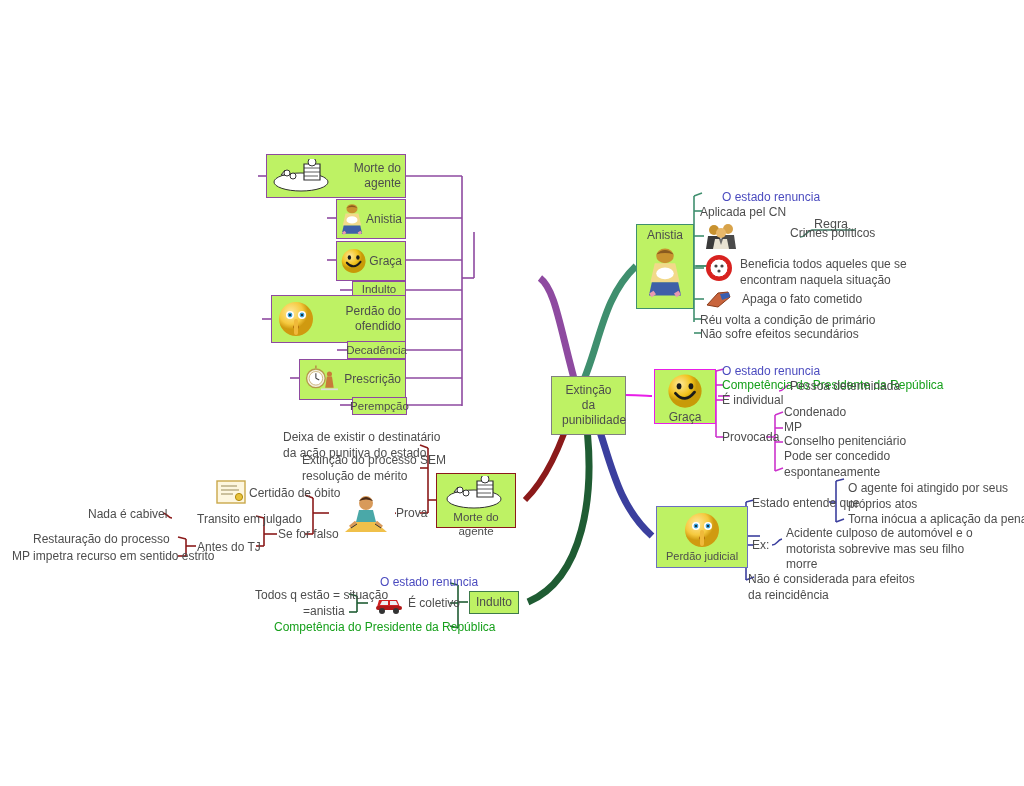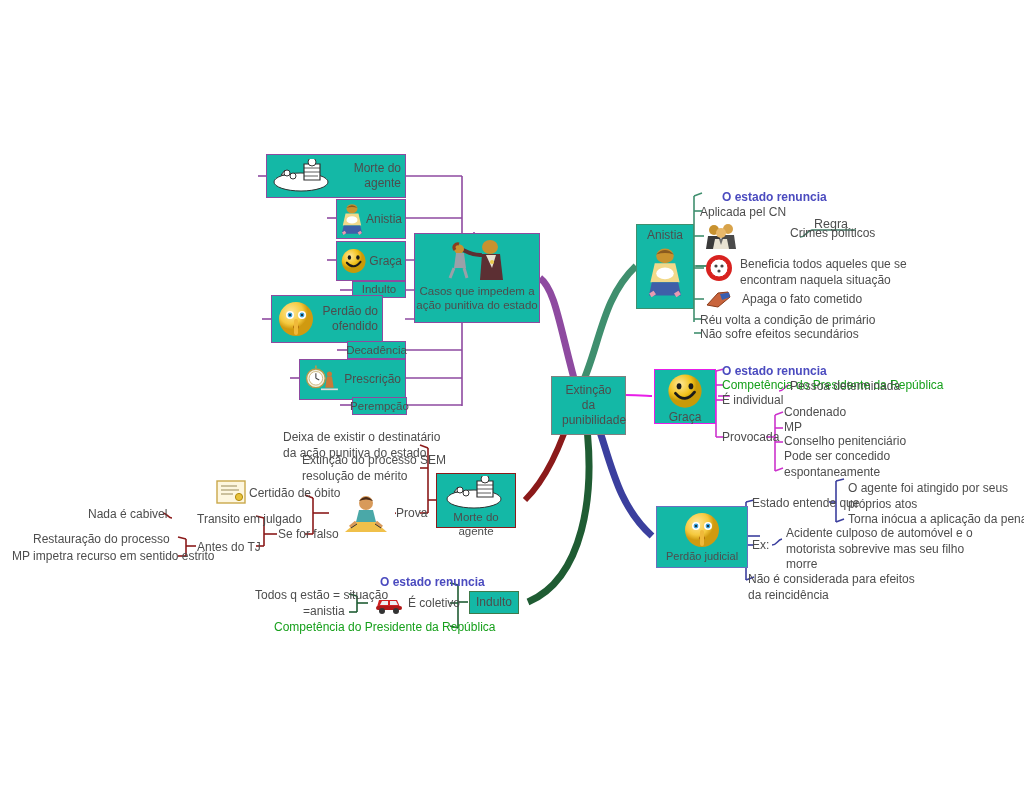--- a/index.html
+++ b/index.html
@@ -1,24 +1,24 @@
 <!DOCTYPE html>
 <html><head>
 <meta charset="utf-8">
 <style>
   html,body{margin:0;padding:0;background:#ffffff;}
   body{width:1024px;height:786px;position:relative;overflow:hidden;
        font-family:"Liberation Sans","DejaVu Sans",sans-serif;
        color:#4d4d4d;font-size:12px;}
   #stage{position:absolute;left:0;top:0;width:1024px;height:786px;}
   svg.links{position:absolute;left:0;top:0;width:1024px;height:786px;pointer-events:none;}
-  .node{position:absolute;box-sizing:border-box;background:#14b8a6;border:1.5px solid #888;}
+  .node{position:absolute;box-sizing:border-box;background:#bef264;border:1.5px solid #888;}
   .node .lbl{display:block;text-align:center;color:#4d4d4d;line-height:1.25;}
   .txt{position:absolute;color:#4d4d4d;line-height:1.3;white-space:pre;}
-  .txt.blue{color:#4b4bbf;font-weight:bold;}
+  .txt.blue{color:#4b4bbf;}
   .txt.green{color:#17a01c;}
   .central{border:1.5px solid #808080;padding:6px 10px;}
   .icon{display:block;margin:0 auto;}
 </style>
 </head>
 <body>
 
 <div id="stage">
 
   <svg class="links" viewBox="0 0 1024 786">
@@ -127,35 +127,20 @@
     <path d="M357,603 L360,603" stroke="#1f5c33" stroke-width="1.6" fill="none"></path>
     <path d="M357,596 L349,594" stroke="#1f5c33" stroke-width="1.6" fill="none"></path>
     <path d="M357,612 L349,612" stroke="#1f5c33" stroke-width="1.6" fill="none"></path>
   </svg>
 
   <div class="node central" style="left:551px;top:376px;width:75px;">
     <span class="lbl">Extinção da</span>
     <span class="lbl">punibilidade</span>
   </div>
 
-  <div class="node" style="left:414px;top:233px;width:126px;height:90px;border-color:#8e4aa0;padding-top:4px;">
-    <svg class="icon" width="70" height="46" viewBox="0 0 70 46">
-      <ellipse cx="48" cy="9" rx="8" ry="7" fill="#c8922f"></ellipse>
-      <path d="M40,16 L58,16 L61,42 L38,42 Z" fill="#5c2f33"></path>
-      <path d="M44,17 L50,30 L54,17" fill="#e8e0d0"></path>
-      <circle cx="50" cy="24" r="2" fill="#e8c84a"></circle>
-      <path d="M40,17 C30,18 24,13 19,11" stroke="#5c2f33" stroke-width="4" fill="none"></path>
-      <ellipse cx="17" cy="11" rx="5" ry="4.5" fill="#c8922f"></ellipse>
-      <path d="M14,15 L22,15 L24,30 L12,30 Z" fill="#9aa0a8"></path>
-      <path d="M12,30 L8,40 M22,30 L25,40" stroke="#9aa0a8" stroke-width="3" fill="none"></path>
-      <path d="M13,12 C10,8 14,5 17,6" stroke="#8a3d1f" stroke-width="3" fill="none"></path>
-    </svg>
-    <span class="lbl" style="font-size:11.5px;">Casos que impedem a</span>
-    <span class="lbl" style="font-size:11.5px;">ação punitiva do estado</span>
-  </div>
 
   <div class="node" style="left:266px;top:154px;width:140px;height:44px;border-color:#8e4aa0;display:flex;align-items:center;gap:4px;padding:0 4px;">
     <svg width="64" height="34" viewBox="0 0 64 34">
       <ellipse cx="30" cy="23" rx="27" ry="9" fill="#fff" stroke="#333" stroke-width="1"></ellipse>
       <path d="M33,5 h16 a6,6 0 0 1 0,0 v16 h-16 z" fill="#fff" stroke="#333" stroke-width="1.2"></path>
       <path d="M33,9 h16 M33,13 h16 M33,17 h14" stroke="#333" stroke-width="0.8"></path>
       <circle cx="41" cy="3" r="4" fill="#fff" stroke="#333" stroke-width="1"></circle>
       <path d="M10,16 l4,-5 l4,5 z" fill="#fff" stroke="#333" stroke-width="1"></path>
       <circle cx="16" cy="14" r="3" fill="#fff" stroke="#333" stroke-width="1"></circle>
       <circle cx="22" cy="17" r="3" fill="#fff" stroke="#333" stroke-width="1"></circle>
@@ -189,21 +174,21 @@
       <ellipse cx="21" cy="12" rx="2" ry="2.6" fill="#1a1a1a"></ellipse>
       <path d="M8,18 Q16,27 24,17" stroke="#1a1a1a" stroke-width="2.4" fill="none" stroke-linecap="round"></path>
     </svg>
     <span class="lbl" style="flex:1;text-align:right;">Graça</span>
   </div>
 
   <div class="node" style="left:352px;top:281px;width:54px;height:17px;border-color:#8e4aa0;display:flex;align-items:center;justify-content:center;">
     <span class="lbl" style="font-size:11.5px;">Indulto</span>
   </div>
 
-  <div class="node" style="left:271px;top:295px;width:112px;height:48px;border-color:#8e4aa0;display:flex;align-items:center;gap:3px;padding:0 4px;">
+  <div class="node" style="left:271px;top:295px;width:135px;height:48px;border-color:#8e4aa0;display:flex;align-items:center;gap:3px;padding:0 4px;">
     <svg width="40" height="40" viewBox="0 0 40 40">
       <defs>
           <radialGradient id="sh1" cx="35%" cy="30%">
             <stop offset="0%" stop-color="#ffe89a"></stop>
             <stop offset="70%" stop-color="#f5c93e"></stop>
             <stop offset="100%" stop-color="#d09a10"></stop>
           </radialGradient>
         </defs>
       <circle cx="20" cy="20" r="17" fill="url(#sh1)"></circle>
       <circle cx="14" cy="16" r="4" fill="#fff"></circle>

